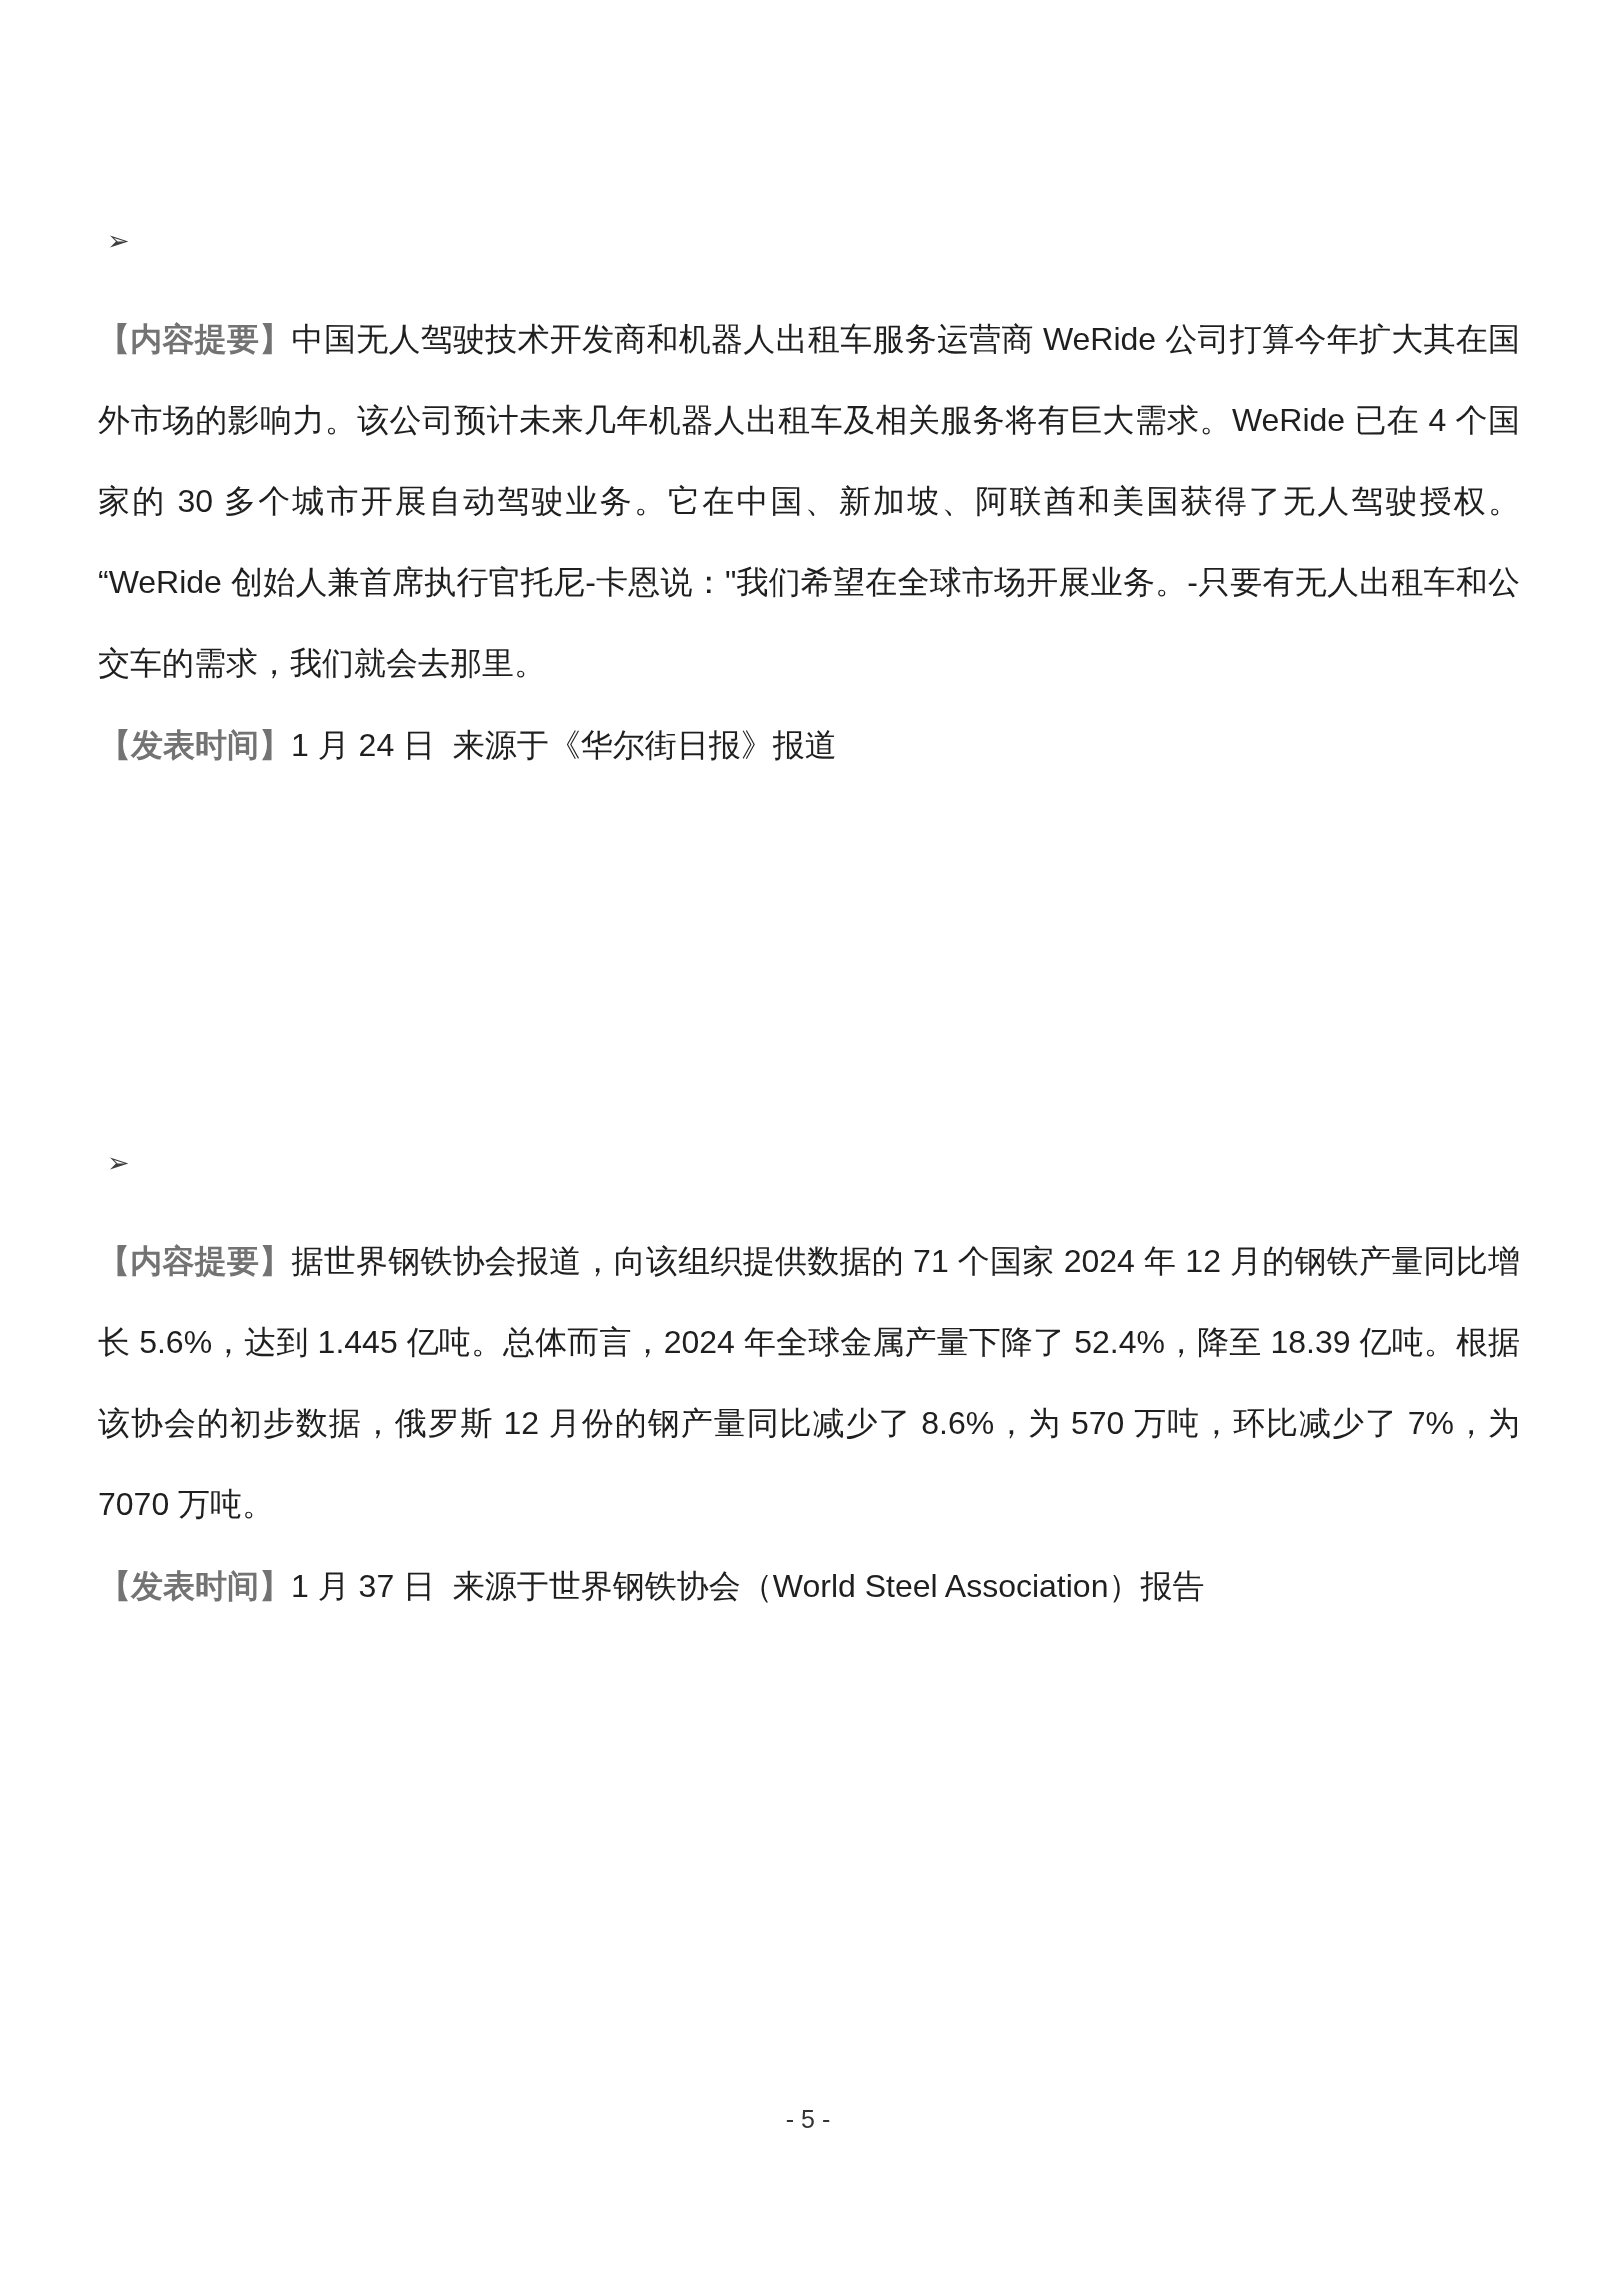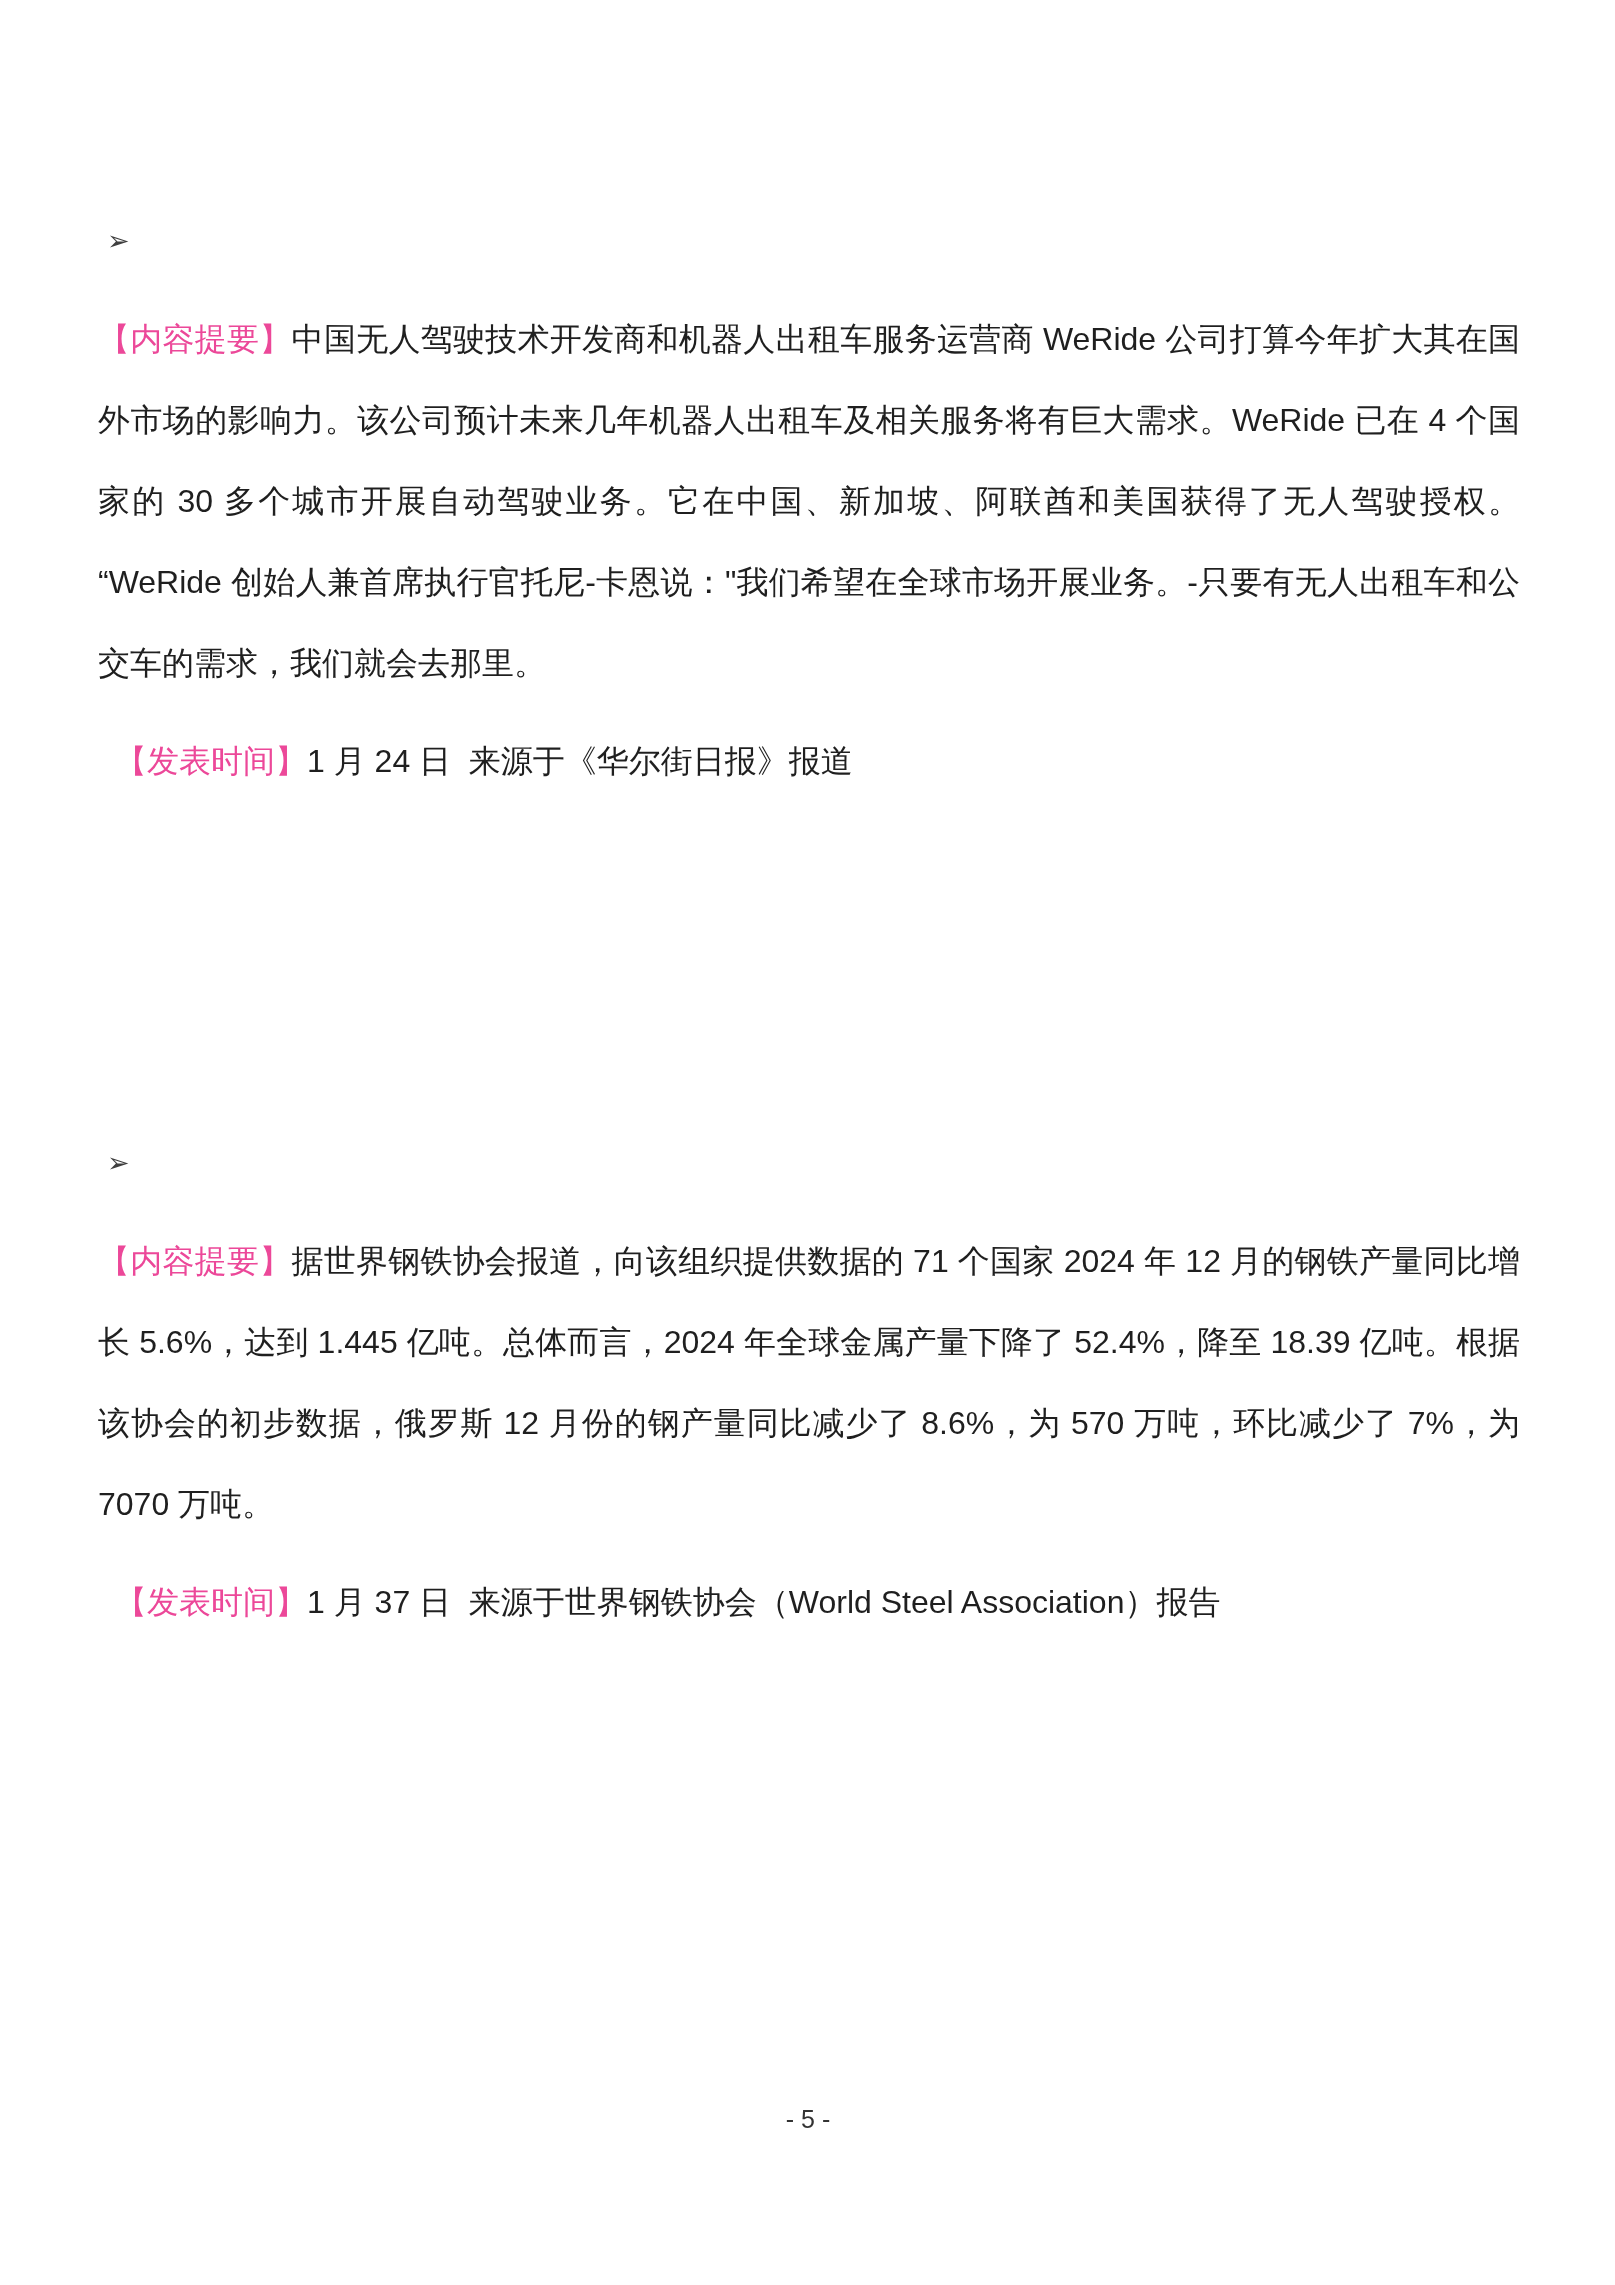--- a/index.html
+++ b/index.html
@@ -32,25 +32,25 @@
     flex: 0 0 auto;
   }
   .body-par {
     margin: 0;
     font-size: 32px;
     line-height: 81px;
     text-align: justify;
     color: #1f1f1f;
   }
   .body-par strong, .meta-par strong {
-    font-weight: 400;
-    color: #ec4899;
+    font-weight: 700;
+    color: #737373;
   }
   .meta-par {
-    margin: 17px;
+    margin: 1px;
     font-size: 32px;
     line-height: 81px;
     white-space: pre-wrap;
     color: #1f1f1f;
   }
   .page-number {
     position: absolute;
     top: 2101px;
     left: 0;
     width: 100%;

